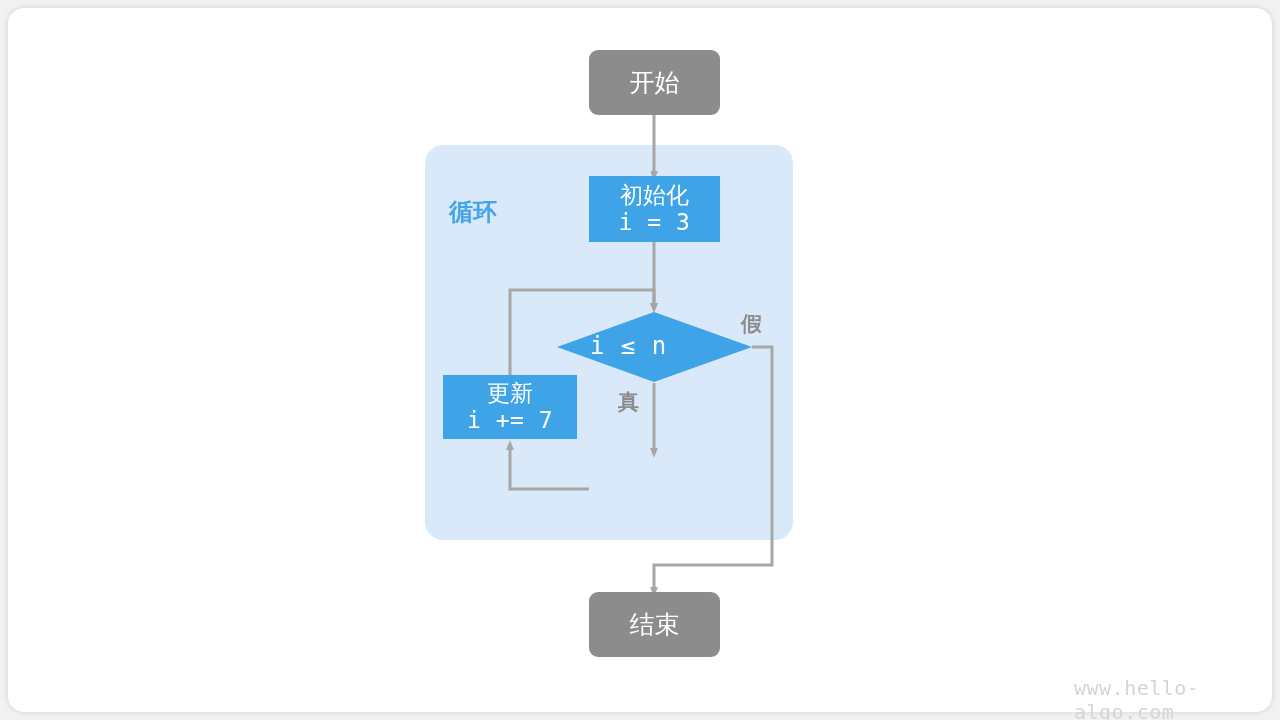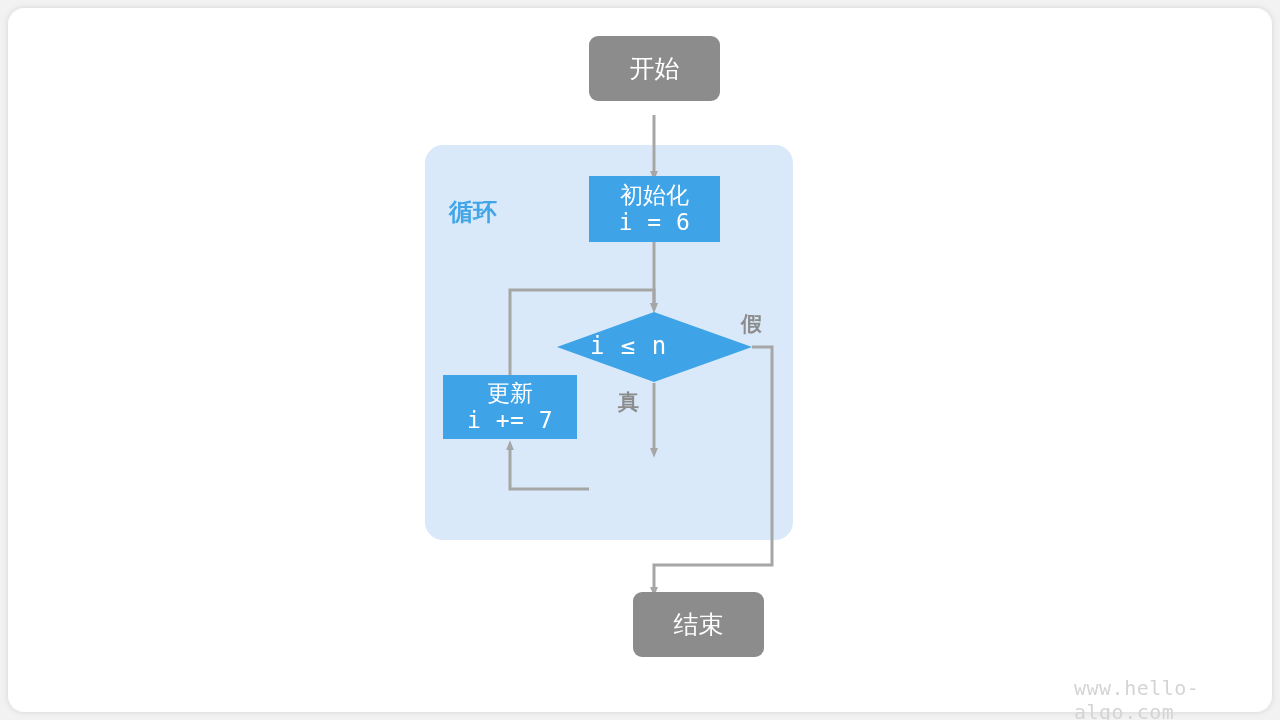--- a/index.html
+++ b/index.html
@@ -141,38 +141,38 @@
       <path d="M 589 489 L 510 489 L 510 445" marker-end="url(#arrow)"></path>
 
       <path d="M 510 377 L 510 290 L 654 290 L 654 308" marker-end="url(#arrow)"></path>
 
       <path d="M 752 347 L 772 347 L 772 565 L 654 565 L 654 592" marker-end="url(#arrow)"></path>
 
       <polygon points="654,312 752,347 654,382 557,347" fill="#3fa3e8" stroke="none"></polygon>
     </g>
   </svg>
 
-  <div class="node terminal" style="left:589px; top:36px; width:131px; height:65px;">
+  <div class="node terminal" style="left:589px; top:50px; width:131px; height:65px;">
     <span class="cjk">开始</span>
   </div>
 
   <div class="node process-blue" style="left:589px; top:176px; width:131px; height:66px;">
     <span class="cjk">初始化</span>
-    <span class="mono">i = 6</span>
+    <span class="mono">i = 3</span>
   </div>
 
   <div id="diamond-text">i ≤ n</div>
 
   <div class="node process-blue" style="left:443px; top:375px; width:134px; height:64px;">
     <span class="cjk">更新</span>
     <span class="mono">i += 7</span>
   </div>
 
 
-  <div class="node terminal" style="left:589px; top:592px; width:131px; height:65px;margin-left:44px;">
+  <div class="node terminal" style="left:589px; top:592px; width:131px; height:65px;">
     <span class="cjk">结束</span>
   </div>
 
   <div class="edge-label" style="left:618px; top:388px;">真</div>
   <div class="edge-label" style="left:741px; top:310px;">假</div>
 
   <div id="watermark">www.hello-algo.com</div>
 </div>
 
 </body></html>

